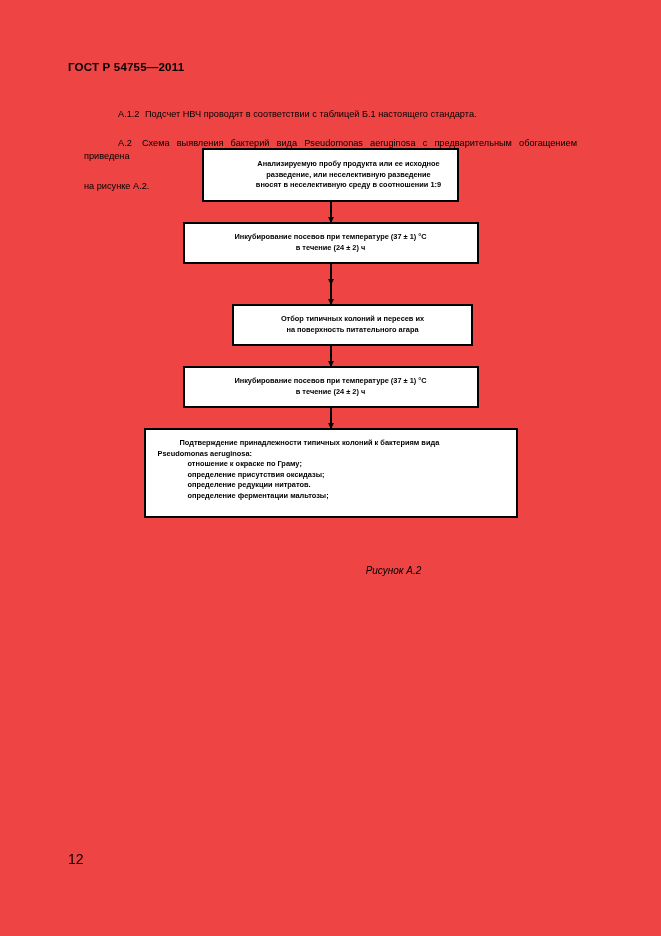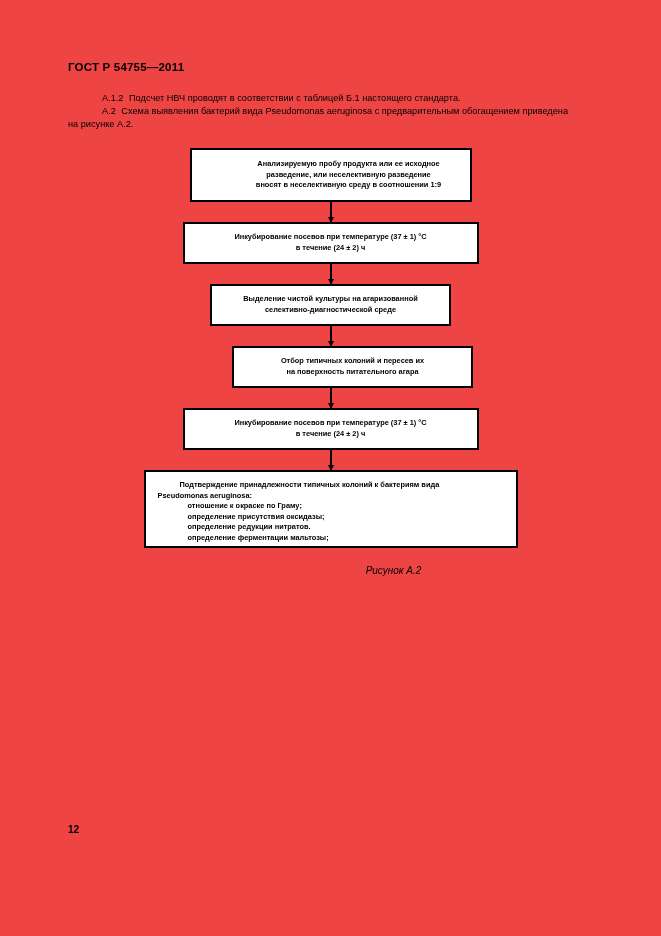--- a/index.html
+++ b/index.html
@@ -36,21 +36,21 @@
   .body-text {
     position: absolute;
     left: 68px;
     top: 92px;
     width: 525px;
     font-size: 9.2px;
     line-height: 13.2px;
     text-align: justify;
   }
   .body-text p {
-    margin: 0;
+    margin: 16px;
     text-indent: 34px;
   }
   .body-text p.no-indent {
     text-indent: 0;
   }
   .clause-no {
     margin-right: 3px;
   }
   .latin-name {
     font-style: normal;
@@ -78,28 +78,28 @@
     line-height: 10.6px;
     font-weight: bold;
     text-align: center;
     padding: 6px 8px;
   }
   .fc-box .ln {
     display: block;
     white-space: nowrap;
   }
 
-  .box-1  { width: 282px; height: 54px; padding-left: 44px; }
+  .box-1  { width: 257px; height: 54px; padding-left: 44px; }
   .box-2  { width: 296px; height: 42px; }
   .box-3  { width: 241px; height: 42px; }
   .box-4  { width: 241px; height: 42px; margin-left: 44px; }
   .box-5  { width: 296px; height: 42px; }
   .box-6  {
     width: 374px;
-    height: 78px;
+    height: 90px;
     text-align: left;
     padding: 8px 10px 8px 12px;
     justify-content: flex-start;
   }
   .box-6 .ln { text-align: left; }
   .box-6 .ln.lead   { padding-left: 22px; }
   .box-6 .ln.species{ padding-left: 0; }
   .box-6 .ln.item   { padding-left: 30px; }
 
   
@@ -138,23 +138,22 @@
   }
   .fig-caption .cap-inner {
     display: inline-block;
     margin-left: 126px;
   }
 
   
   .page-number {
     position: absolute;
     left: 68px;
-    top: 824px;
-    font-size: 10px;
-    font-weight: bold;
+    top: 851px;
+    font-size: 14px;
   }
 </style>
 </head>
 <body>
 
 <div class="page">
 
   <div class="doc-header">ГОСТ Р 54755—2011</div>
 
   <div class="body-text">
@@ -191,26 +190,20 @@
         <span class="ln">Инкубирование посевов при температуре (37 ± 1) °С</span>
         <span class="ln">в течение (24 ± 2) ч</span>
       </div>
     </div>
 
     <div class="connector">
       <div class="stem"></div>
       <div class="head"></div>
     </div>
 
-    <div class="fc-row">
-      <div class="fc-box box-3">
-        <span class="ln">Выделение чистой культуры на агаризованной</span>
-        <span class="ln">селективно-диагностической среде</span>
-      </div>
-    </div>
 
     <div class="connector">
       <div class="stem"></div>
       <div class="head"></div>
     </div>
 
     <div class="fc-row">
       <div class="fc-box box-4">
         <span class="ln">Отбор типичных колоний и пересев их</span>
         <span class="ln">на поверхность питательного агара</span>

